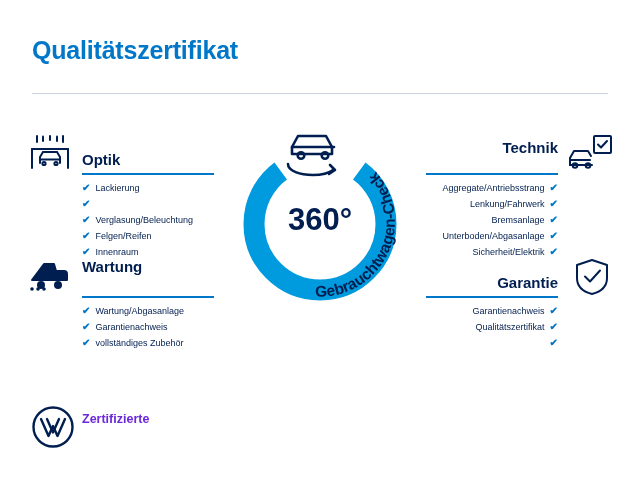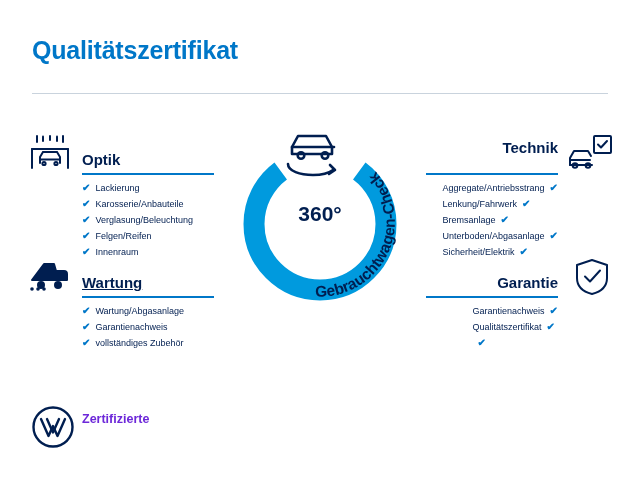--- a/index.html
+++ b/index.html
@@ -59,20 +59,21 @@
     color: #001e50;
     line-height: 16px;
   }
   .list .row {
     display: flex;
     align-items: center;
     white-space: nowrap;
     height: 16px;
   }
   .list.right .row {
+    justify-content: flex-end;
   }
   .check {
     color: #0077c8;
     font-size: 10px;
     font-weight: bold;
     line-height: 1;
   }
   .list.left .check { margin-right: 5px; }
   .list.right .check { margin-left: 5px; }
 
@@ -87,21 +88,21 @@
     top: 118px;
     width: 192px;
     height: 192px;
   }
   #badge .deg {
     position: absolute;
     left: 0;
     top: 84px;
     width: 192px;
     text-align: center;
-    font-size: 21px;
+    font-size: 31px;
     font-weight: bold;
     color: #001e50;
   }
   
   #footer-logo {
     position: absolute;
     left: 32px;
     top: 406px;
   }
   #footer-text {
@@ -142,21 +143,20 @@
   </div>
   <div class="sec-head" style="left:82px; top:151px;">Optik</div>
   <div class="sec-rule" style="left:82px; top:173px; width:132px;"></div>
   <div class="list left" style="left:82px; top:180px;">
     <div class="row">
         <span class="check">✔</span>
         <span>Lackierung</span>
       </div>
     <div class="row">
         <span class="check">✔</span>
-        <span>Karosserie/Anbauteile</span>
       </div>
     <div class="row">
         <span class="check">✔</span>
         <span>Verglasung/Beleuchtung</span>
       </div>
     <div class="row">
         <span class="check">✔</span>
         <span>Felgen/Reifen</span>
       </div>
     <div class="row">
@@ -210,21 +210,21 @@
         <circle cx="13" cy="27" r="3" fill="#001e50" stroke="#001e50"></circle>
         <circle cx="30" cy="27" r="3" fill="#001e50" stroke="#001e50"></circle>
       </g>
       <g fill="#001e50">
         <circle cx="4" cy="31" r="1.8"></circle>
         <circle cx="10" cy="31" r="1.8"></circle>
         <circle cx="16" cy="31" r="1.8"></circle>
       </g>
     </svg>
   </div>
-  <div class="sec-head" style="left:82px; top:274px;text-decoration:underline;">Wartung</div>
+  <div class="sec-head" style="left:82px; top:258px;">Wartung</div>
   <div class="sec-rule" style="left:82px; top:296px; width:132px;"></div>
   <div class="list left" style="left:82px; top:303px;">
     <div class="row">
         <span class="check">✔</span>
         <span>Wartung/Abgasanlage</span>
       </div>
     <div class="row">
         <span class="check">✔</span>
         <span>Garantienachweis</span>
       </div>

